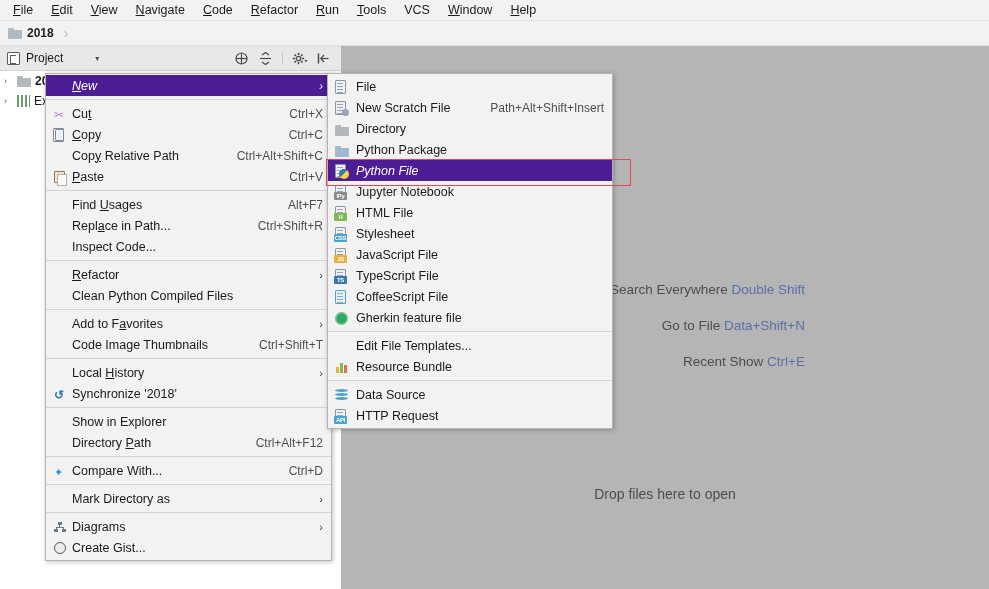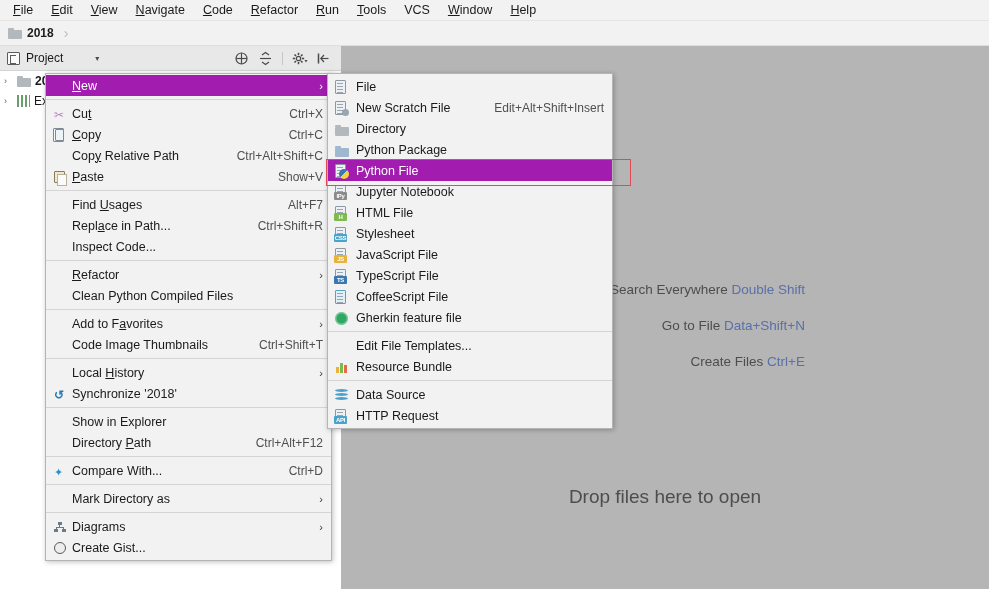--- a/index.html
+++ b/index.html
@@ -75,21 +75,21 @@
   }
   .hint-list {
     position: absolute; right: 184px; top: 236px;
     display: flex; flex-direction: column; gap: 21px;
     text-align: right; font-size: 13.5px; color: #4d4d4d;
   }
   .hint-row { white-space: nowrap; }
   .hint-key { color: #5b6fa8; }
   .drop-hint {
     position: absolute; left: 0; right: 0; top: 440px;
-    text-align: center; font-size: 19px; color: #4d4d4d;
+    text-align: center; font-size: 14px; color: #4d4d4d;
   }
 
   
   .tree {
     position: absolute; left: 0; top: 71px; width: 341px; height: 518px;
     background: #ffffff;
   }
   .tree-row { display: flex; align-items: center; height: 20px; font-size: 12px; gap: 4px; }
   .tree-row.r1 { padding-left: 4px; }
   .tree-row.r2 { padding-left: 4px; }
@@ -110,21 +110,21 @@
   }
   .mi {
     position: relative; display: flex; align-items: center;
     height: 21px; padding-left: 26px; padding-right: 8px;
     font-size: 12.5px; color: #1a1a1a; white-space: nowrap;
   }
   .mi .lbl { flex: 0 0 auto; }
   .mi .acc { margin-left: auto; color: #4f4f4f; font-size: 12px; padding-left: 20px; }
   .mi .sub-arrow { margin-left: auto; color: #3a3a3a; font-size: 11px; padding-left: 16px; }
   .mi .ic { position: absolute; left: 5px; top: 3px; width: 16px; height: 16px; }
-  .mi.sel { background: #a21caf; color: #ffffff; }
+  .mi.sel { background: #4c1d95; color: #ffffff; font-style: italic; }
   .mi.sel .sub-arrow { color: #ffffff; }
   .mn { text-decoration: underline; }
   .msep { height: 1px; background: #d4d4d4; margin: 3px 0; }
 
   
   .sub {
     position: absolute; left: 327px; top: 73px; width: 286px;
     background: #f2f2f2; border: 1px solid #b4b4b4;
     box-shadow: 1px 1px 5px rgba(0,0,0,0.25);
     padding: 2px 0 2px 0;
@@ -286,21 +286,21 @@
             <polyline points="8,4 4.8,7.5 8,11" fill="none" stroke="#4a4a4a" stroke-width="1.2"></polyline>
           </svg>
       </span>
     </div>
   </div>
 
   <div class="editor-bg">
     <div class="hint-list" id="hintlist">
         <div class="hint-row"><span>Search Everywhere </span><span class="hint-key">Double Shift</span></div>
         <div class="hint-row"><span>Go to File </span><span class="hint-key">Data+Shift+N</span></div>
-        <div class="hint-row"><span>Create Files </span><span class="hint-key">Ctrl+E</span></div>
+        <div class="hint-row"><span>Recent Show </span><span class="hint-key">Ctrl+E</span></div>
       </div>
     <div class="drop-hint">Drop files here to open</div>
   </div>
 
   <div class="tree">
     <div class="tree-row r1">
       <span class="arrow-r">›</span>
       <span class="folder-ic"></span>
       <span style="font-weight:bold">2018</span>
     </div>
@@ -333,21 +333,21 @@
       </div>
       <div class="mi">
         <span class="lbl">Cop<span class="mn">y</span> Relative Path</span>
         <span class="acc">Ctrl+Alt+Shift+C</span>
       </div>
       <div class="mi">
         <span class="ic">
           <span class="pasteic"></span>
         </span>
         <span class="lbl"><span class="mn">P</span>aste</span>
-        <span class="acc">Show+V</span>
+        <span class="acc">Ctrl+V</span>
       </div>
       <div class="msep"></div>
       <div class="mi">
         <span class="lbl">Find <span class="mn">U</span>sages</span>
         <span class="acc">Alt+F7</span>
       </div>
       <div class="mi">
         <span class="lbl">Repl<span class="mn">a</span>ce in Path...</span>
         <span class="acc">Ctrl+Shift+R</span>
       </div>
@@ -433,21 +433,21 @@
           <span class="doc"></span>
         </span>
         <span class="lbl">File</span>
       </div>
       <div class="mi">
         <span class="ic">
           <span class="doc"></span>
           <span style="position:absolute;right:0;bottom:0;width:7px;height:7px;border-radius:50%;background:#9aa5b1;"></span>
         </span>
         <span class="lbl">New Scratch File</span>
-        <span class="acc">Edit+Alt+Shift+Insert</span>
+        <span class="acc">Path+Alt+Shift+Insert</span>
       </div>
       <div class="mi">
         <span class="ic">
           <span class="ic-folder" style="left:2px">
             <i></i>
           </span>
         </span>
         <span class="lbl">Directory</span>
       </div>
       <div class="mi">

